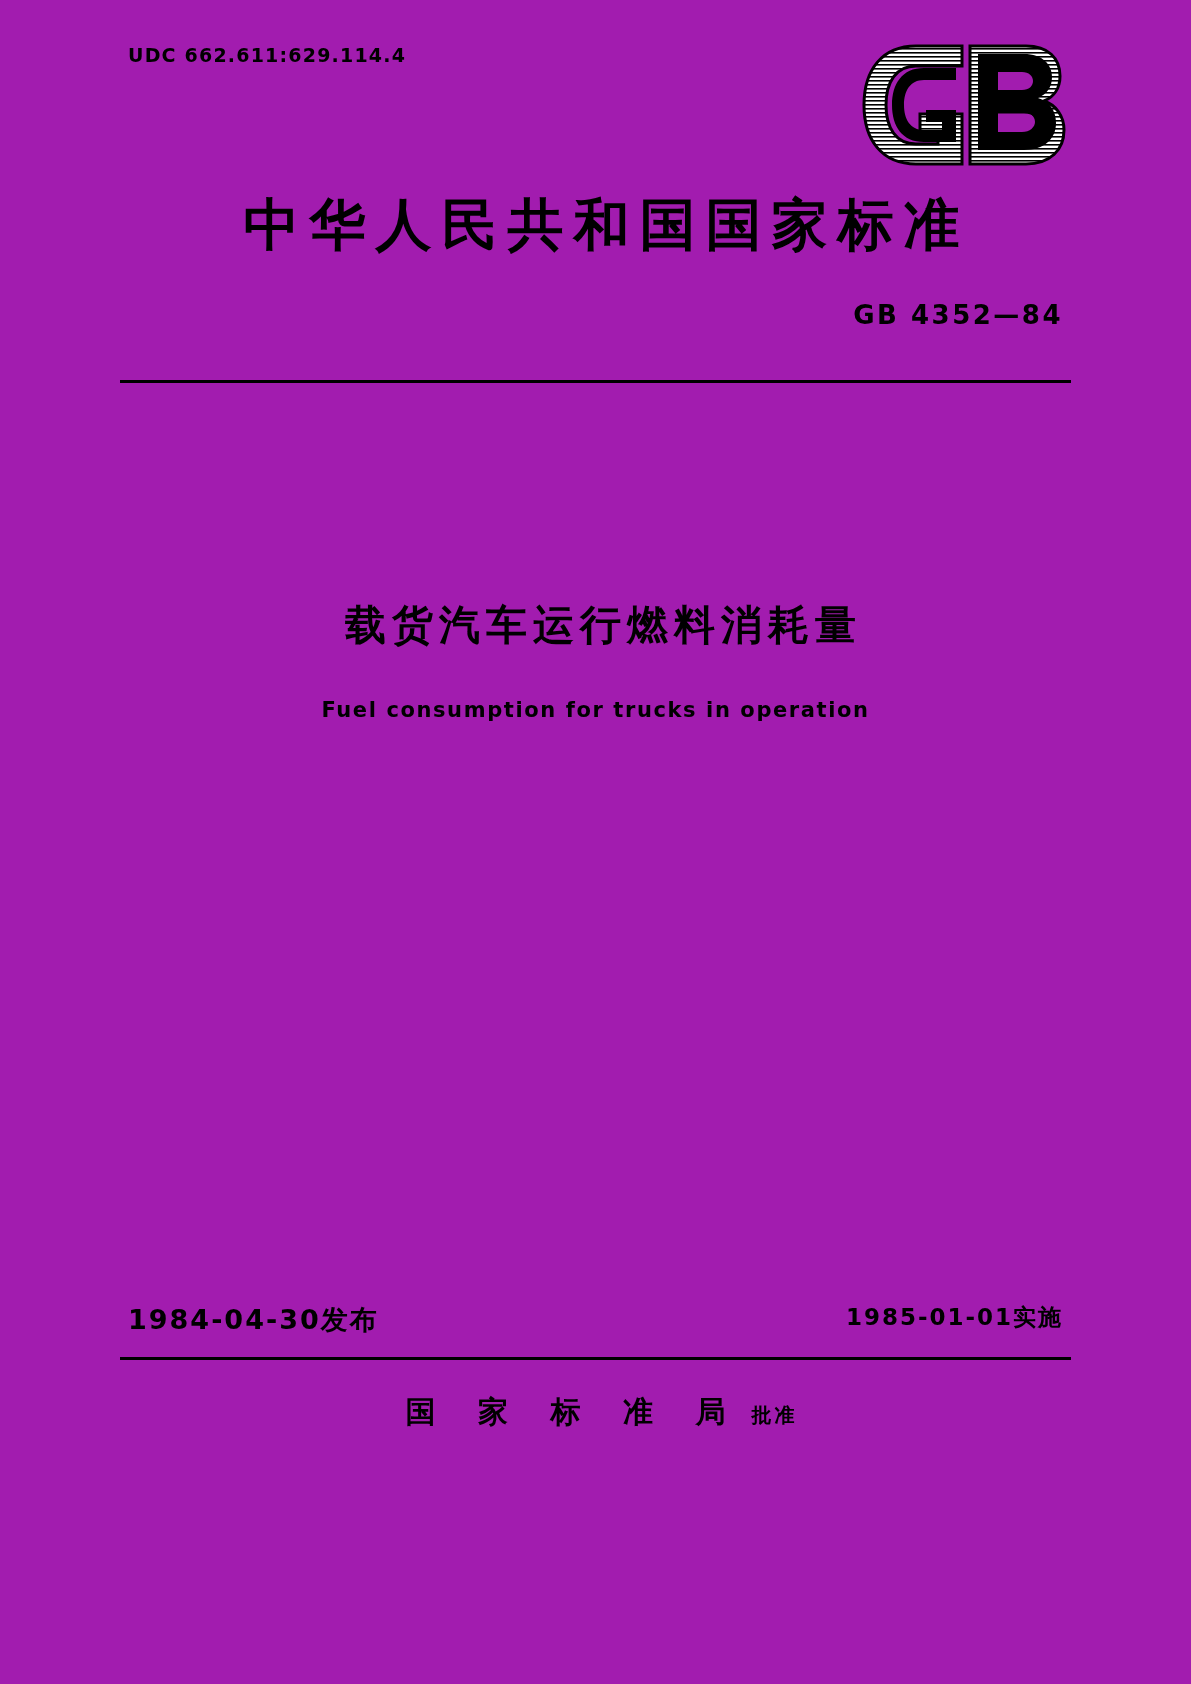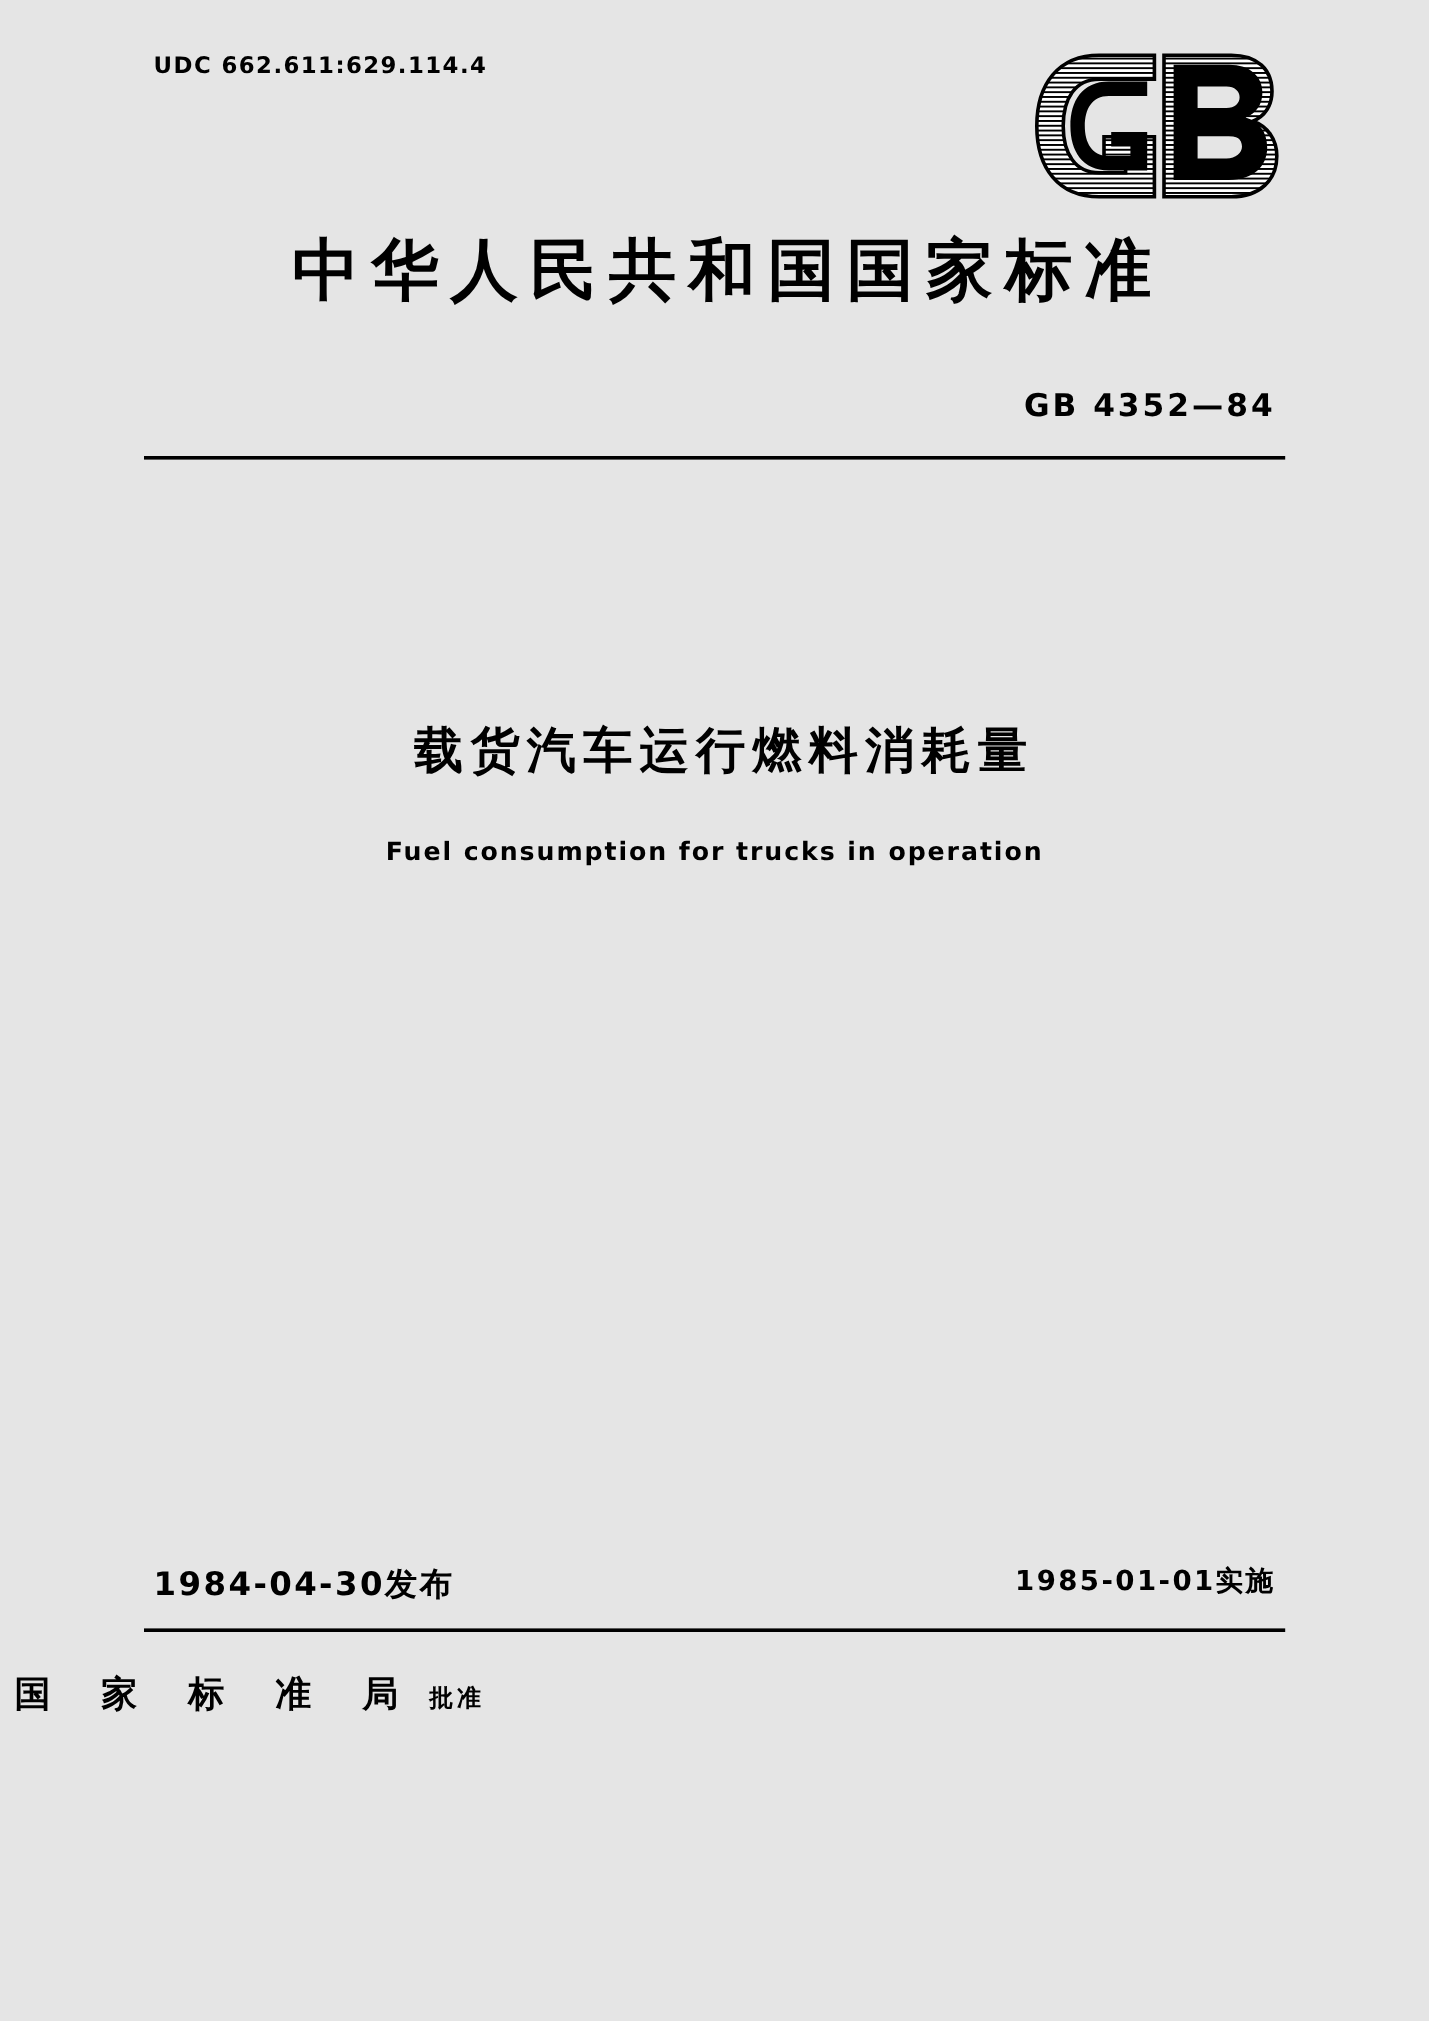--- a/index.html
+++ b/index.html
@@ -12,21 +12,21 @@
     height: 1684px;
     position: relative;
     font-family: "Liberation Sans", sans-serif;
     color: #000000;
     overflow: hidden;
   }
 
   .page {
     position: absolute;
     inset: 0;
-    background: #e5e5e5;
+    background: #a21caf;
   }
 
   
   .udc {
     position: absolute;
     left: 128px;
     top: 44px;
     font-family: "DejaVu Sans", sans-serif;
     font-size: 19px;
     font-weight: bold;
@@ -61,21 +61,20 @@
   
   .std-number {
     position: absolute;
     right: 128px;
     top: 300px;
     font-family: "DejaVu Sans", sans-serif;
     font-size: 26px;
     font-weight: bold;
     letter-spacing: 2.5px;
     white-space: nowrap;
-    margin-top: 24px;
   }
 
   
   .rule-top {
     position: absolute;
     left: 120px;
     right: 120px;
     top: 380px;
     height: 3px;
     background: #000;
@@ -135,21 +134,21 @@
     letter-spacing: 2px;
     white-space: nowrap;
   }
 
   
   .issuer {
     position: absolute;
     left: 0;
     right: 0;
     top: 1392px;
-    text-align: left;
+    text-align: center;
     font-family: "DejaVu Sans", sans-serif;
     white-space: nowrap;
     padding-left: 12px;
   }
   .issuer .org {
     font-size: 30px;
     font-weight: bold;
     letter-spacing: 16px;
   }
   .issuer .approve {

